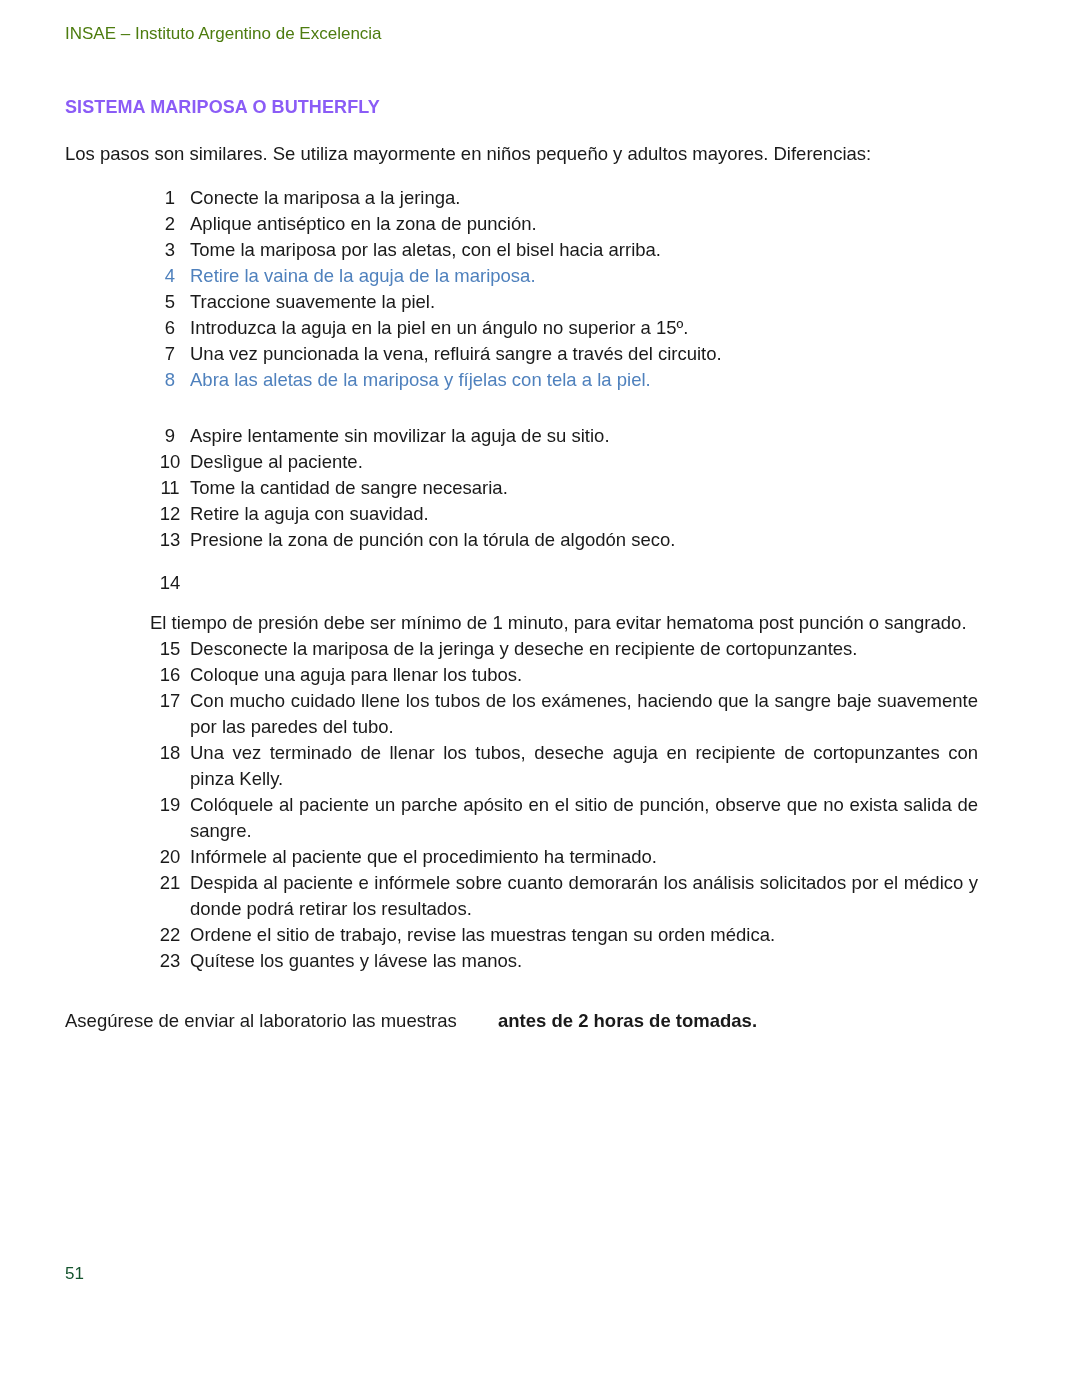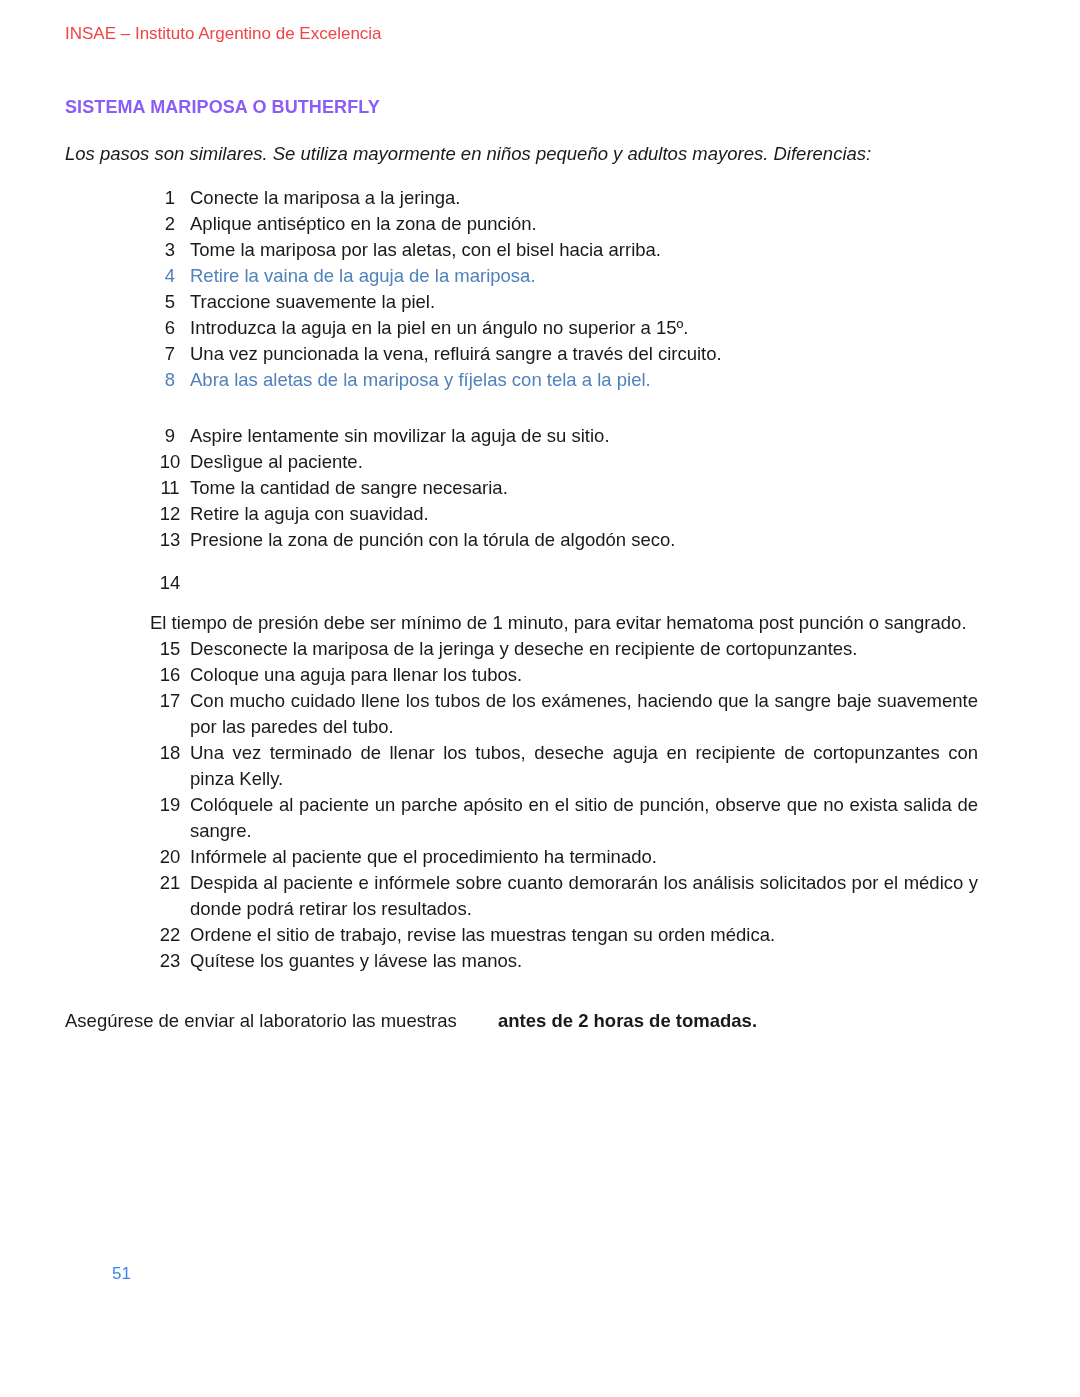--- a/index.html
+++ b/index.html
@@ -13,38 +13,37 @@
       position: relative;
       font-family: "Liberation Sans", "DejaVu Sans", sans-serif;
       color: #1a1a1a;
       overflow: hidden;
     }
     .page-header {
       position: absolute;
       left: 65px;
       top: 24px;
       font-size: 17px;
-      color: #ef4444;
+      color: #4d7c0f;
     }
     .section-title {
       position: absolute;
       left: 65px;
       top: 97px;
       font-size: 18px;
       font-weight: bold;
       color: #8b5cf6;
       letter-spacing: 0.1px;
     }
     .intro {
       position: absolute;
       left: 65px;
       top: 143px;
       font-size: 18.5px;
       color: #1a1a1a;
-      font-style: italic;
     }
     .steps {
       position: absolute;
       left: 150px;
       top: 185px;
       width: 828px;
       margin: 0;
       padding: 0;
       list-style: none;
       font-size: 18.5px;
@@ -77,22 +76,21 @@
       left: 65px;
       top: 1010px;
       font-size: 18.5px;
     }
     .closing b { font-weight: bold; margin-left: 36px; }
     .page-number {
       position: absolute;
       left: 65px;
       top: 1264px;
       font-size: 17px;
-      color: #3b82f6;
-      margin-left: 47px;
+      color: #14532d;
     }
   </style>
 </head>
 <body>
 
 <div class="page-header">INSAE – Instituto Argentino de Excelencia</div>
 
 <div class="section-title">SISTEMA MARIPOSA O BUTHERFLY</div>
 
 <div class="intro">Los pasos son similares. Se utiliza mayormente en niños pequeño y adultos mayores. Diferencias:</div>

